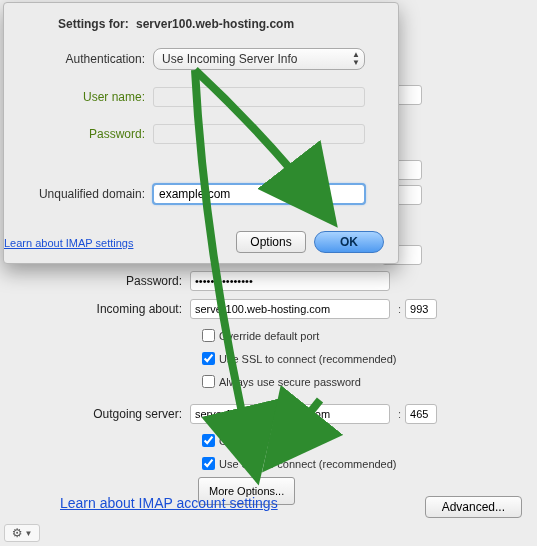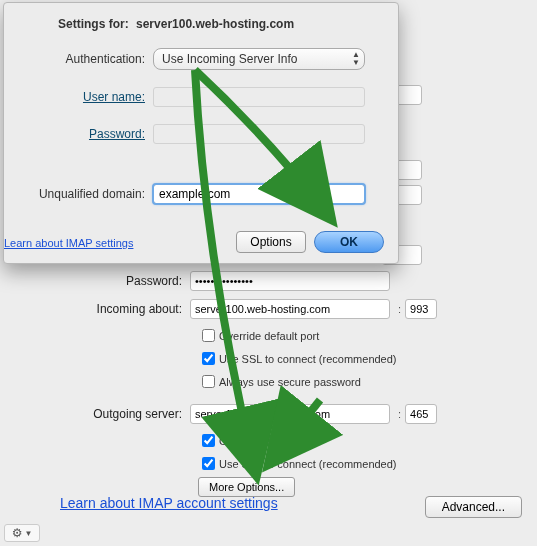--- a/index.html
+++ b/index.html
@@ -69,21 +69,21 @@
     display: flex;
     align-items: center;
     margin-left: 138px;
     margin-bottom: 4px;
     font-size: 11px;
   }
   .checkbox-row input { margin-right: 4px; }
   
   .more-options-btn {
     margin-left: 138px;
-    height: 20px;
+    height: 28px;
     padding: 0 10px;
     font-size: 11px;
     background: linear-gradient(#fdfdfd, #e8e8e8);
     border: 1px solid #999;
     border-radius: 3px;
     cursor: pointer;
   }
   
   .link {
     color: #1a4fd6;
@@ -151,21 +151,21 @@
     margin-bottom: 8px;
     margin-top: 17px;
   }
   .d-label {
     width: 135px;
     text-align: right;
     padding-right: 8px;
     font-size: 12px;
     color: #333;
   }
-  .d-label.dim { color: #0c4a6e; text-decoration: underline; }
+  .d-label.dim { color: #4d7c0f; }
   
   .select-wrap {
     position: relative;
     width: 212px;
     height: 22px;
     background: linear-gradient(#fdfdfd, #ececec);
     border: 1px solid #aaa;
     border-radius: 8px;
     display: flex;
     align-items: center;

